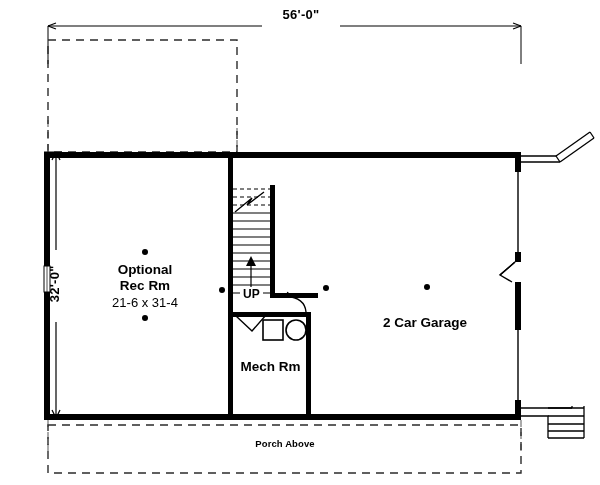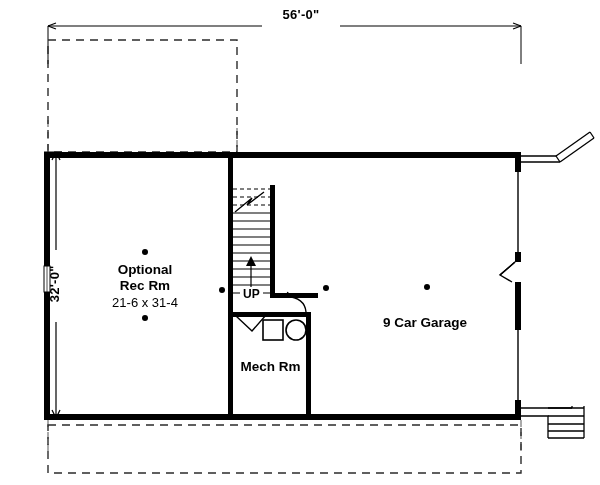--- a/index.html
+++ b/index.html
@@ -239,24 +239,25 @@
       <line x1="572" y1="406" x2="572" y2="408"></line>
     </g>
 
   </svg>
 
   <div class="txt dim-label" style="left:262px; top:8px; width:78px; text-align:center;">56'-0"</div>
 
   <div class="txt dim-label vertical-dim" style="left:0px; top:277px; width:110px; text-align:center;">32'-0"</div>
 
 
+  <div class="txt above-label" style="left:215px; top:439px; width:140px;">Porch Above</div>
 
   <div class="txt room-name" style="left:85px; top:263px; width:120px;">Optional</div>
   <div class="txt room-name" style="left:85px; top:279px; width:120px;">Rec Rm</div>
   <div class="txt room-size" style="left:85px; top:296px; width:120px;">21-6 x 31-4</div>
 
-  <div class="txt room-name" style="left:345px; top:316px; width:160px;">9 Car Garage</div>
+  <div class="txt room-name" style="left:345px; top:316px; width:160px;">2 Car Garage</div>
 
   <div class="txt room-name" style="left:223px; top:360px; width:95px;text-align:center;">Mech Rm</div>
 
   <div class="txt stair-label" style="left:240px; top:288px; width:23px; text-align:center;">UP</div>
 
 </div>
 
 </body></html>

